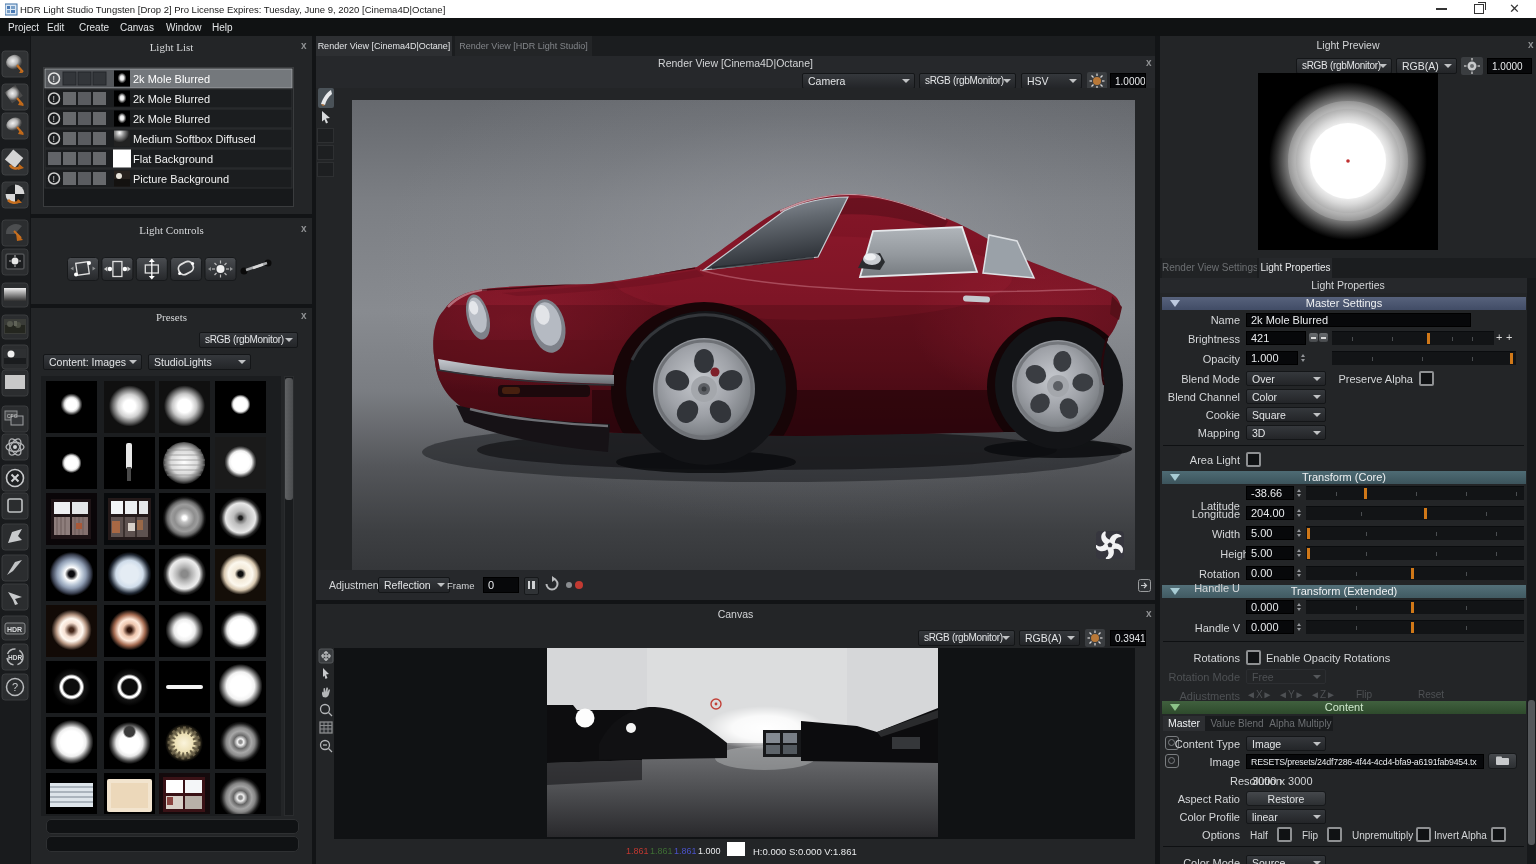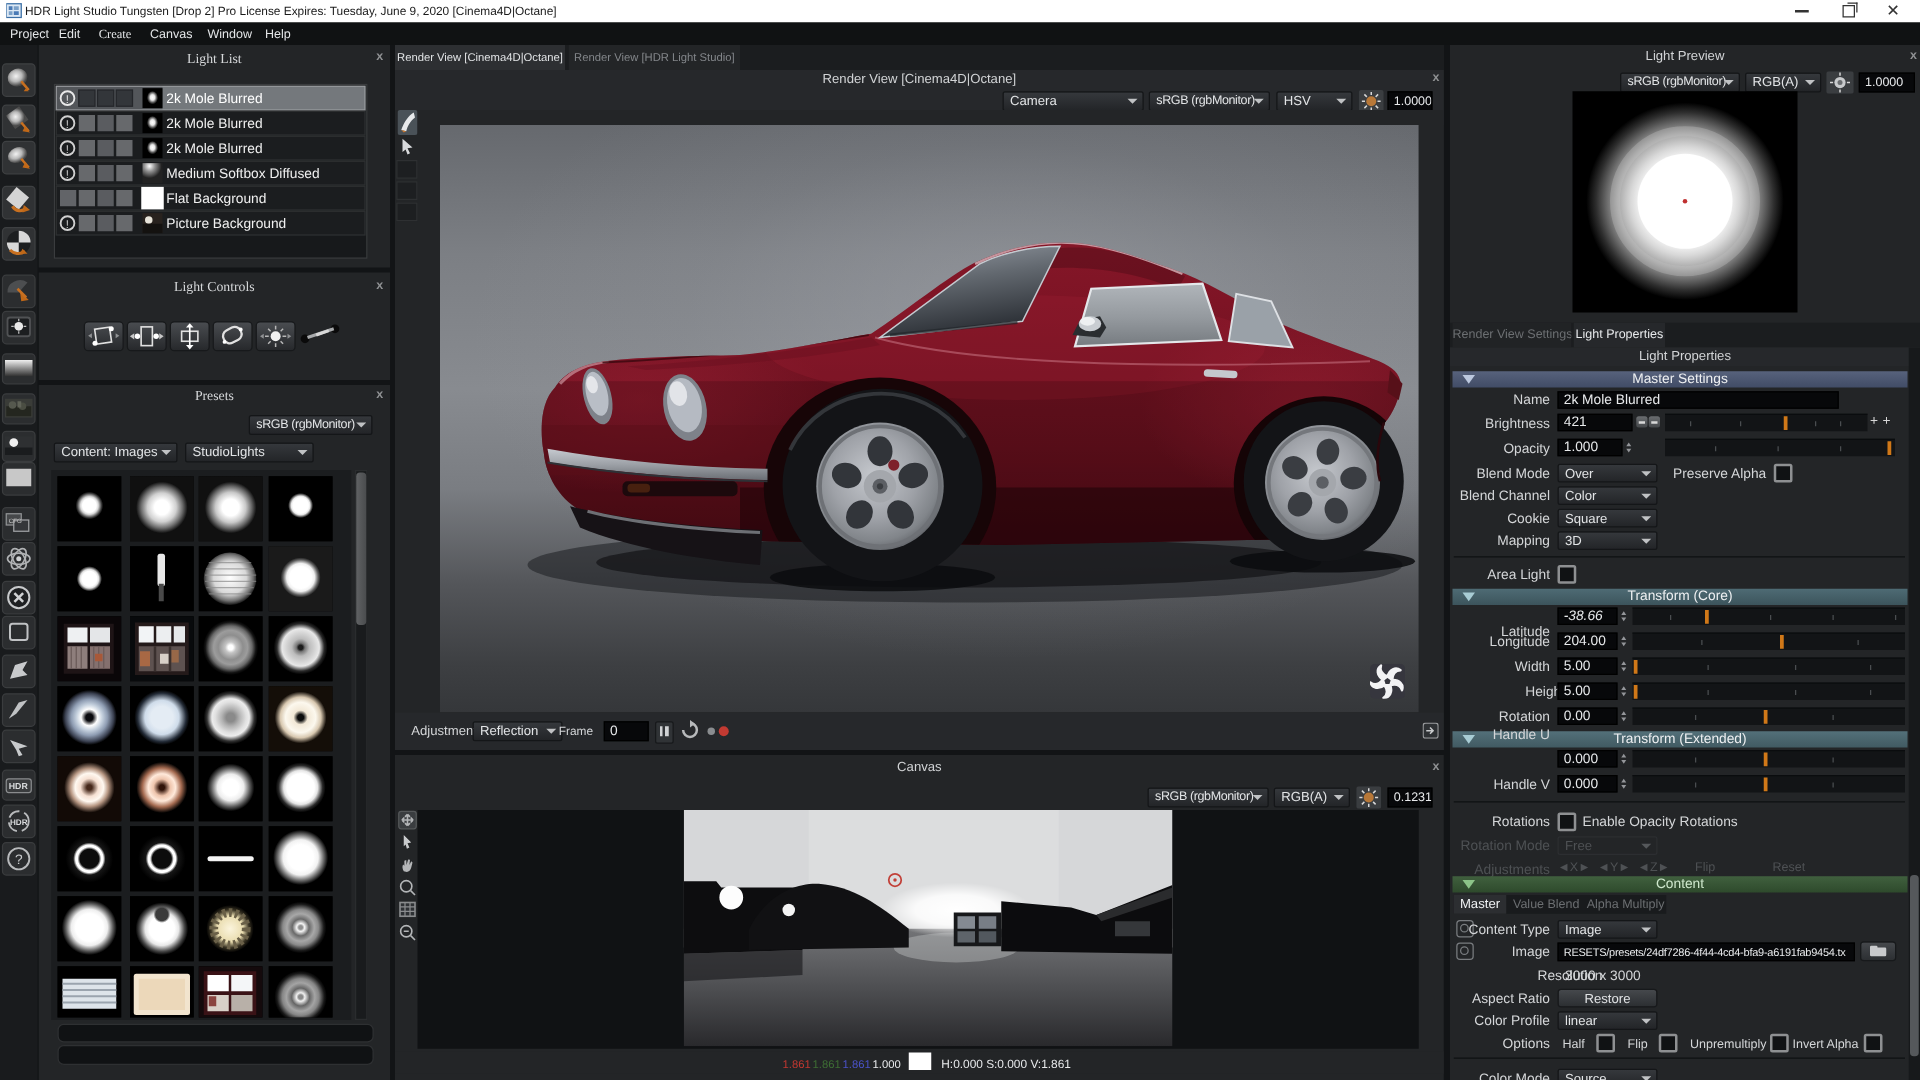--- a/index.html
+++ b/index.html
@@ -37,21 +37,21 @@
     </svg></div>
 <div class="abs" style="left:20px;top:4px;font-size:9.5px;color:#1a1a1a;">HDR Light Studio Tungsten [Drop 2] Pro License Expires: Tuesday, June 9, 2020  [Cinema4D|Octane]</div>
 <div class="abs" style="left:1436px;top:8px;width:11px;height:1.5px;background:#333;"></div>
 <div class="abs" style="left:1474px;top:4px;width:8px;height:8px;border:1.2px solid #333;"></div>
 <div class="abs" style="left:1478px;top:2px;width:7px;height:7px;border:1.2px solid #333;border-left:none;border-bottom:none;"></div>
 <div class="abs" style="left:1509px;top:1px;font-size:13px;color:#333;">✕</div>
 
 <div class="abs" style="left:0;top:18px;width:1536px;height:18px;background:#101213;"></div>
 <div class="abs" style="top:22px;left:8px;font-size:10px;color:#e4e6e8;">Project</div>
 <div class="abs" style="top:22px;left:47px;font-size:10px;color:#e4e6e8;">Edit</div>
-<div class="abs" style="top:22px;left:79px;font-size:10px;color:#e4e6e8;font-family:Liberation Serif, serif;">Create</div>
+<div class="abs" style="top:22px;left:79px;font-size:10px;color:#e4e6e8;">Create</div>
 <div class="abs" style="top:22px;left:120px;font-size:10px;color:#e4e6e8;">Canvas</div>
 <div class="abs" style="top:22px;left:166px;font-size:10px;color:#e4e6e8;">Window</div>
 <div class="abs" style="top:22px;left:212px;font-size:10px;color:#e4e6e8;">Help</div>
 
 <div class="abs" id="strip" style="left:0;top:36px;width:30px;height:828px;background:#191b1d;">
 <svg width="30" height="828" style="position:absolute;left:0;top:0;">
 <defs>
 <radialGradient id="blob" cx="45%" cy="40%" r="55%">
           <stop offset="0%" stop-color="#f2f2f2"></stop>
           <stop offset="55%" stop-color="#b8b8b8"></stop>
@@ -734,21 +734,21 @@
           <line x1="10" y1="1.5" x2="10" y2="4"></line>
           <line x1="10" y1="14" x2="10" y2="16.5"></line>
           <line x1="2.5" y1="9" x2="5" y2="9"></line>
           <line x1="15" y1="9" x2="17.5" y2="9"></line>
           <line x1="4.5" y1="3.5" x2="6.5" y2="5.5"></line>
           <line x1="13.5" y1="12.5" x2="15.5" y2="14.5"></line>
           <line x1="4.5" y1="14.5" x2="6.5" y2="12.5"></line>
           <line x1="13.5" y1="5.5" x2="15.5" y2="3.5"></line>
         </g>
       </svg></div>
-<div class="bb" style="left:794px;top:26px;width:36px;height:16px;line-height:15px;font-size:10px;">0.1231</div>
+<div class="bb" style="left:794px;top:26px;width:36px;height:16px;line-height:15px;font-size:10px;">0.3941</div>
 <div class="abs" style="left:18px;top:44px;width:801px;height:191px;background:#101214;"></div>
 
 <div class="abs" style="left:2px;top:44px;width:16px;height:150px;">
 <svg width="16" height="150">
 <g fill="none" stroke="#b4b6b8" stroke-width="1.3">
 <g transform="translate(0,0)">
             <rect x="1" y="1" width="14" height="14" rx="2" fill="#3a3d40" stroke="#55585a" stroke-width="1"></rect>
             <path d="M8 3.5 v9 M3.5 8 h9 M8 3.5 l-2 2 M8 3.5 l2 2 M8 12.5 l-2 -2 M8 12.5 l2 -2 M3.5 8 l2 -2 M3.5 8 l2 2 M12.5 8 l-2 -2 M12.5 8 l-2 2"></path>
           </g>
 <g transform="translate(0,18)">
@@ -909,21 +909,21 @@
 <div class="rlbl" style="left:0;top:151px;width:80px;">Cookie</div>
 <div class="dd" style="left:86px;top:149px;width:80px;height:15px;">Square<span class="ar"></span></div>
 <div class="rlbl" style="left:0;top:169px;width:80px;">Mapping</div>
 <div class="dd" style="left:86px;top:167px;width:80px;height:15px;">3D<span class="ar"></span></div>
 <div class="sep" style="left:3px;top:187px;width:361px;"></div>
 <div class="rlbl" style="left:0;top:196px;width:80px;">Area Light</div>
 <div class="cb" style="left:86px;top:194px;"></div>
 
 <div class="shead" style="top:213px;background:linear-gradient(#4e6b74,#3c545c);"><span class="tri" style="border-top-color:#a8ccd4;"></span>Transform (Core)</div>
 <div class="rlbl" style="left:0;top:242px;width:80px;">Latitude</div>
-<div class="bb" style="left:86px;top:228px;width:48px;height:14px;font-style:italic;">-38.66</div>
+<div class="bb" style="left:86px;top:228px;width:48px;height:14px;">-38.66</div>
 <div class="spin" style="left:135px;top:228px;height:14px;"></div>
 <div class="sld" style="left:146px;top:228px;width:218px;height:13px;">
       <span class="tick" style="left:58px;"></span>
       <span class="abs" style="left:30px;top:5px;width:1px;height:4px;background:#4a4d50;"></span>
       <span class="abs" style="left:110px;top:5px;width:1px;height:4px;background:#4a4d50;"></span>
       <span class="abs" style="left:160px;top:5px;width:1px;height:4px;background:#4a4d50;"></span>
       <span class="abs" style="left:210px;top:5px;width:1px;height:4px;background:#4a4d50;"></span>
     </div>
 <div class="rlbl" style="left:0;top:250px;width:80px;">Longitude</div>
 <div class="bb" style="left:86px;top:248px;width:48px;height:14px;">204.00</div>

